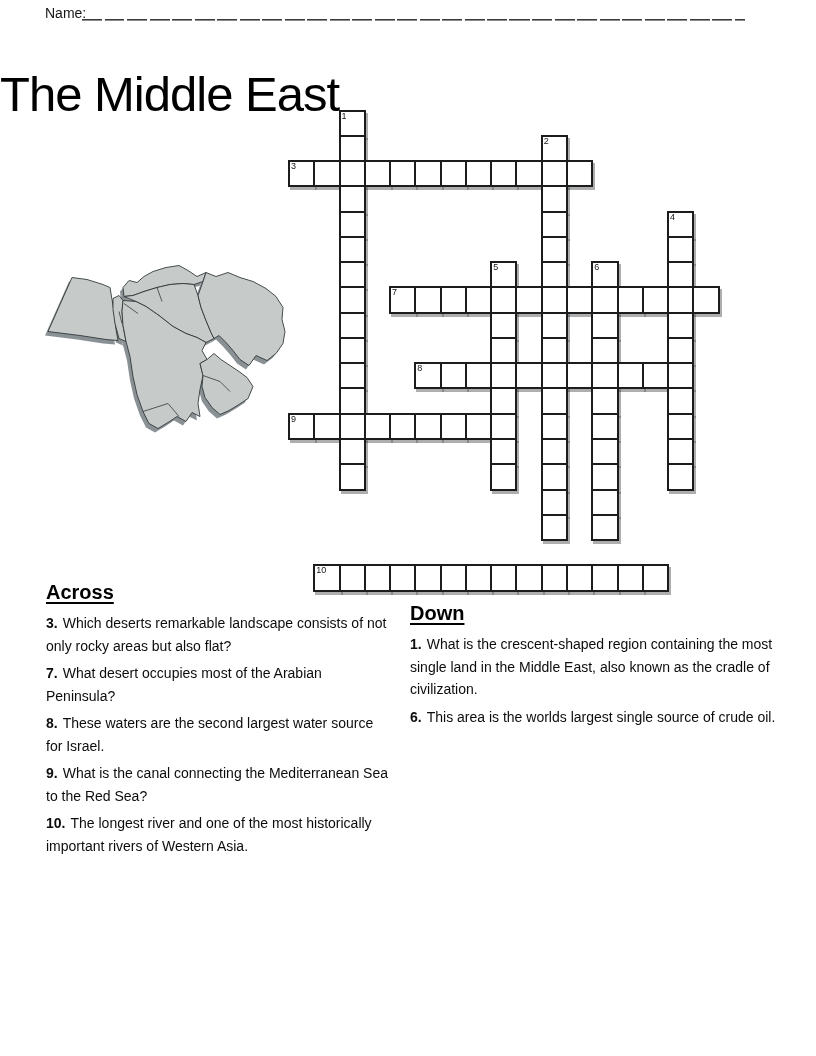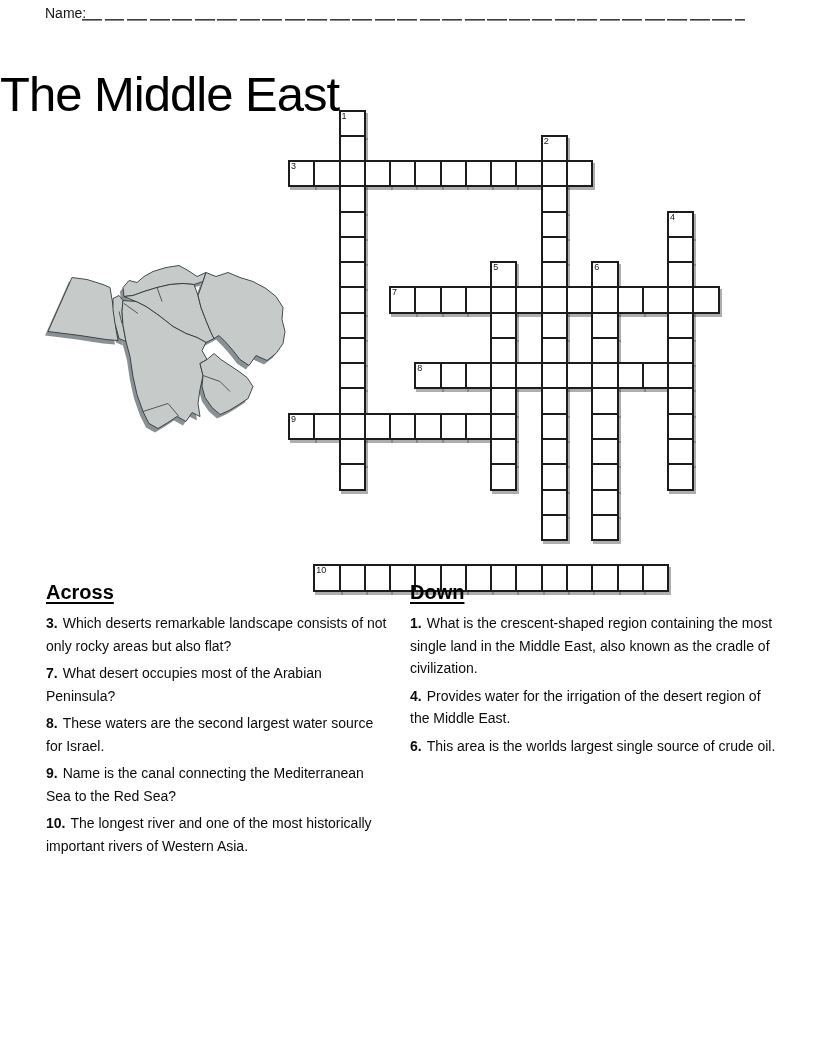--- a/index.html
+++ b/index.html
@@ -38,21 +38,21 @@
     box-shadow:2px 3px 0 rgba(104,108,110,0.55);
   }
   .cell .num{
     position:absolute;top:-1px;left:1px;
     font-size:9px;line-height:10px;color:#151515;
     font-family:"Liberation Sans","DejaVu Sans",sans-serif;
   }
   
   .clue-col{position:absolute;top:581px;}
   .clue-col.left{left:46px;width:342px;}
-  .clue-col.right{left:410px;width:372px;}
+  .clue-col.right{left:410px;width:372px;margin-top:21px;}
   .clue-heading{
     margin:0 0 8px 0;
     font-size:20px;font-weight:700;color:#000;
     text-decoration:underline;
     text-decoration-thickness:2px;
     text-underline-offset:3px;
   }
   .clue{margin:0 0 5px 0;font-size:14px;line-height:22.5px;color:#0c0c0c;}
   .clue .cnum{font-weight:700;margin-right:5px;}
 </style>
@@ -221,24 +221,23 @@
       <div class="cell" style="left: 591.24px; top: 564.36px; width: 27.27px; height: 27.27px;"></div>
       <div class="cell" style="left: 616.51px; top: 564.36px; width: 27.27px; height: 27.27px;"></div>
       <div class="cell" style="left: 641.78px; top: 564.36px; width: 27.27px; height: 27.27px;"></div>
     </div>
 
   <div class="clue-col left">
     <h2 class="clue-heading">Across</h2>
     <p class="clue"><b class="cnum">3.</b><span>Which deserts remarkable landscape consists of not only rocky areas but also flat?</span></p>
     <p class="clue"><b class="cnum">7.</b><span>What desert occupies most of the Arabian Peninsula?</span></p>
     <p class="clue"><b class="cnum">8.</b><span>These waters are the second largest water source for Israel.</span></p>
-    <p class="clue"><b class="cnum">9.</b><span>Name is the canal connecting the Mediterranean Sea to the Red Sea?</span></p>
+    <p class="clue"><b class="cnum">9.</b><span>What is the canal connecting the Mediterranean Sea to the Red Sea?</span></p>
     <p class="clue"><b class="cnum">10.</b><span>The longest river and one of the most historically important rivers of Western Asia.</span></p>
   </div>
 
   <div class="clue-col right">
     <h2 class="clue-heading">Down</h2>
     <p class="clue"><b class="cnum">1.</b><span>What is the crescent-shaped region containing the most single land in the Middle East, also known as the cradle of civilization.</span></p>
-    <p class="clue"><b class="cnum">4.</b><span>Provides water for the irrigation of the desert region of the Middle East.</span></p>
     <p class="clue"><b class="cnum">6.</b><span>This area is the worlds largest single source of crude oil.</span></p>
   </div>
 
 </div>
 
 </body></html>

